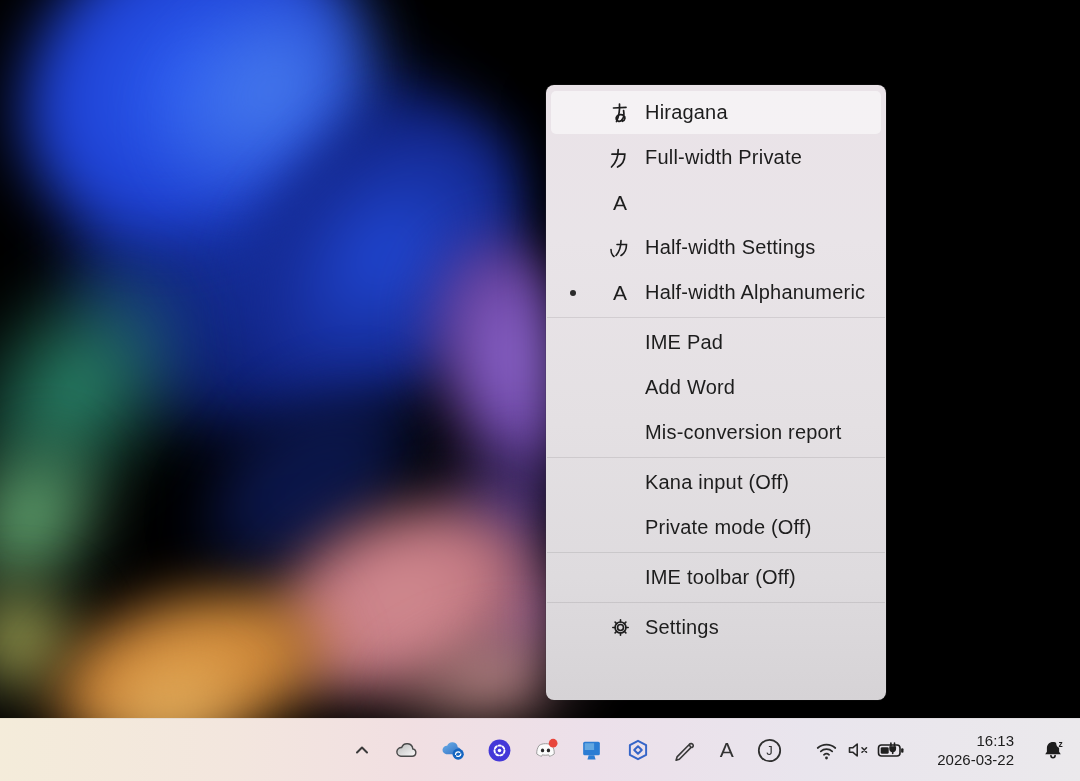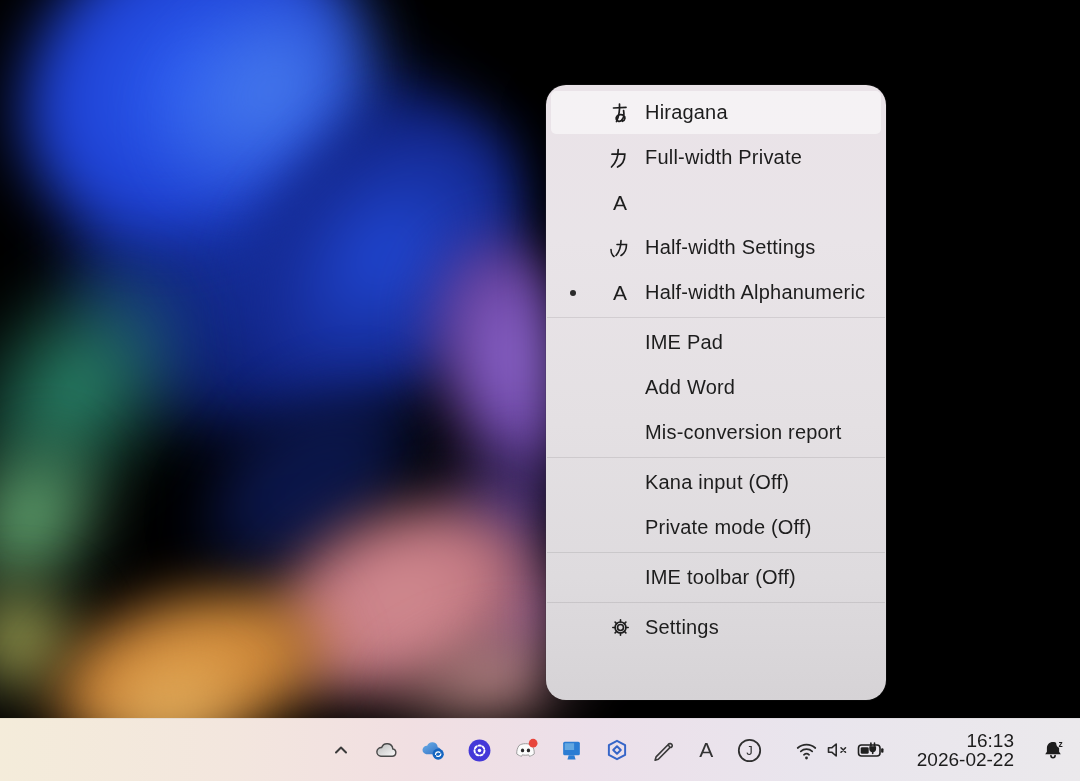--- a/index.html
+++ b/index.html
@@ -24,21 +24,21 @@
   .b-magenta     { left:400px;  top:480px;  width:260px; height:260px; transform:rotate(-20deg); background:radial-gradient(closest-side,#b06fae 0%,transparent 70%); }
   .b-salmon      { left:200px;  top:470px;  width:400px; height:260px; transform:rotate(-22deg); background:radial-gradient(closest-side,#d48f92 0%,#c07480 55%,transparent 75%); }
   .b-rose        { left:330px;  top:600px;  width:320px; height:160px; transform:rotate(-10deg); background:radial-gradient(closest-side,#e0a3a0 0%,transparent 70%); }
   .b-amber       { left:-20px;  top:560px;  width:420px; height:220px; transform:rotate(-14deg); background:radial-gradient(closest-side,#dd9c48 0%,#c77f33 55%,transparent 75%); }
   .b-gold        { left:40px;   top:640px;  width:260px; height:140px; transform:rotate(-10deg); background:radial-gradient(closest-side,#e7b766 0%,transparent 70%); }
 
   
   .ime-menu {
     position:absolute; left:546px; top:85px; width:340px; height:615px;
     background:linear-gradient(180deg,#eae3e8 0%,#e9e4e8 25%,#e4e0e3 55%,#dedbde 80%,#d6d3d6 100%);
-    border-radius:20px; padding:5px 0;
+    border-radius:8px; padding:5px 0;
     box-shadow:0 16px 40px rgba(0,0,0,.55), 0 0 0 1px rgba(70,70,70,.18);
     color:#1d1d1d;
   }
   .ime-item { position:relative; height:45px; display:flex; align-items:center; cursor:default; }
   .ime-item.hover::before { content:""; position:absolute; left:5px; right:5px; top:1px; bottom:1px;
     background:rgba(255,255,255,.52); border-radius:5px; }
   .ime-item > * { position:relative; }
   .ime-bullet { position:absolute; left:24px; top:50%; width:6px; height:6px; margin-top:-3px;
     border-radius:50%; background:#2b2b2b; }
   .ime-icon { position:absolute; left:60px; width:28px; text-align:center; font-size:21px; line-height:1; color:#1d1d1d; }
@@ -51,21 +51,21 @@
     position:absolute; left:0; right:0; bottom:0; height:63px;
     background:linear-gradient(90deg,#f4ecda 0%,#f3e6de 22%,#f1dfe2 38%,#ece0ea 55%,#e9e5ed 75%,#ebe9ec 100%);
     border-top:1px solid rgba(0,0,0,.05);
     display:flex; align-items:center; justify-content:flex-end; padding-right:10px;
   }
   .tray { display:flex; align-items:center; gap:13px; }
   .tray-btn { width:33px; height:42px; display:flex; align-items:center; justify-content:center; border-radius:5px; }
   .tray-btn.narrow { width:27px; }
   .ime-a-indicator { font-size:21px; color:#333; }
   .status-group { display:flex; align-items:center; gap:4px; margin-left:14px; }
-  .clock { text-align:right; font-size:19px; line-height:19px; color:#1c1c1c; margin-left:16px; white-space:nowrap; }
+  .clock { text-align:right; font-size:15px; line-height:19px; color:#1c1c1c; margin-left:16px; white-space:nowrap; }
   .bell-wrap { margin-left:10px; }
 </style>
 </head>
 <body>
 
 <div class="screen">
 
   <div class="wallpaper">
     <div class="blob b-navy-base"></div>
     <div class="blob b-blue-bright"></div>
@@ -277,21 +277,21 @@
             <rect x="4.2" y="7.2" width="8" height="6.6" rx="1.4" fill="#1f1f1f"></rect>
             <path d="M14.4,3 v3 M18,3 v3" stroke="#1f1f1f" stroke-width="1.6" stroke-linecap="round"></path>
             <path d="M12.8,6.2 h6.8 v2.6 a3.4,3.4 0 0 1 -6.8,0 Z" fill="#1f1f1f"></path>
             <path d="M16.2,11.2 v2.2" stroke="#1f1f1f" stroke-width="1.6" stroke-linecap="round"></path>
           </svg>
         </div>
       </div>
 
       <div class="clock">
         <div>16:13</div>
-        <div>2026-02-22</div>
+        <div>2026-03-22</div>
       </div>
 
       <div class="tray-btn bell-wrap">
         <svg width="28" height="26" viewBox="0 0 28 26">
           <path d="M13,5 c3.7,0 6.1,2.7 6.1,6.3 v3.4 l1.7,2.5 H5.2 L6.9,14.7 v-3.4 C6.9,7.7 9.3,5 13,5 Z" fill="#1d1d1d"></path>
           <path d="M10.9,18.6 a2.1,2.1 0 0 0 4.2,0" fill="none" stroke="#1d1d1d" stroke-width="1.6" stroke-linecap="round"></path>
           <circle cx="20.6" cy="6.6" r="4.4" fill="#e9e7ea"></circle>
           <text x="20.6" y="9.6" text-anchor="middle" font-size="8.5" font-weight="bold" font-family="Liberation Sans, sans-serif" fill="#1d1d1d">z</text>
         </svg>
       </div>

